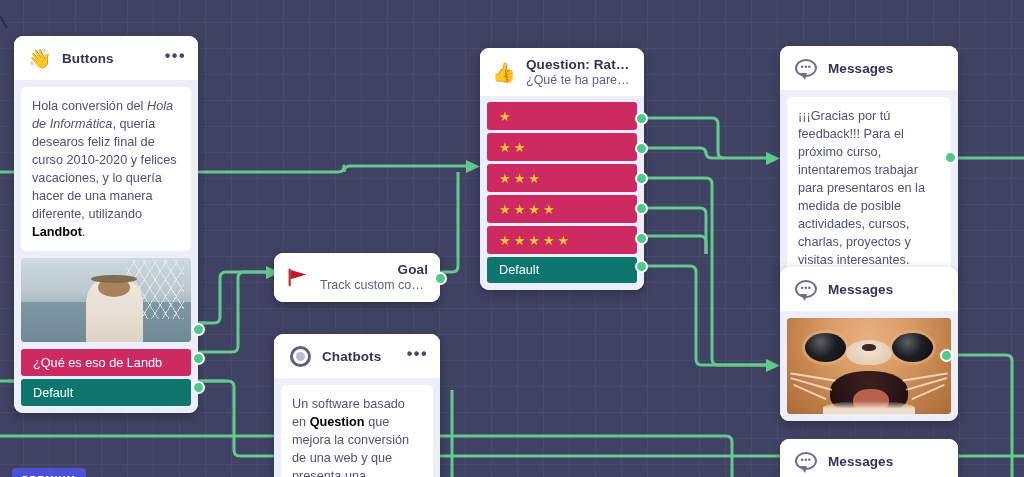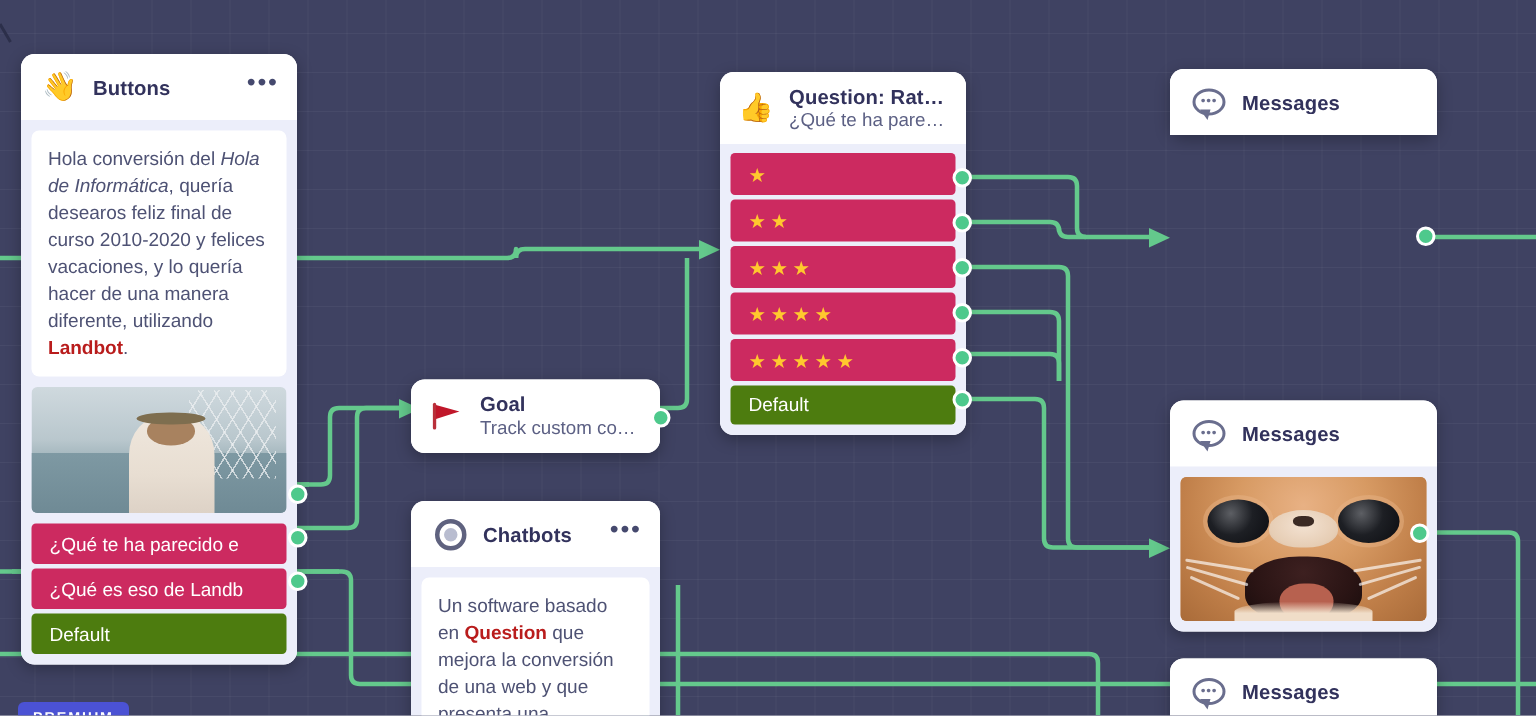--- a/index.html
+++ b/index.html
@@ -96,41 +96,41 @@
 
   .bubble {
     background: #ffffff;
     border-radius: 5px;
     padding: 10px 11px;
     font-size: 12.7px;
     line-height: 1.42;
     color: #4e5274;
   }
   .bubble i { font-style: italic; }
-  .bubble b { font-weight: bold; color: #b91c1c; }
+  .bubble b { font-weight: bold; color: #000000; }
 
   
   .opts { padding: 6px 7px 7px 7px; background: #eceefa; border-radius: 0 0 9px 9px; }
   .opt {
     position: relative;
     height: 27px;
     border-radius: 3px;
     display: flex;
     align-items: center;
     padding: 0 12px;
     font-size: 12.7px;
     color: #ffffff;
     margin-bottom: 3px;
     overflow: hidden;
     white-space: nowrap;
     cursor: pointer;
   }
   .opt:last-child { margin-bottom: 0; }
   .opt.pink { background: #cc2a60; }
-  .opt.default { background: #4d7c0f; }
+  .opt.default { background: #0f766e; }
   .opt .stars { color: #ffc82e; font-size: 13px; letter-spacing: 3px; }
 
   
   .knob {
     position: absolute;
     width: 13px; height: 13px;
     border-radius: 50%;
     background: #4ec98c;
     border: 2px solid #ffffff;
     z-index: 6;
@@ -345,36 +345,33 @@
       <div class="photo" style="margin-top:7px;">
         <div class="photo-sky"></div>
         <div class="photo-sea"></div>
         <div class="photo-net"></div>
         <div class="photo-man"></div>
         <div class="photo-head"></div>
         <div class="photo-hat"></div>
       </div>
       <div class="opts" style="padding:7px 0 0 0; background:transparent;">
         <div class="opt pink">
-          <span>¿Qué te ha parecido e</span>
-        </div>
-        <div class="opt pink">
           <span>¿Qué es eso de Landb</span>
         </div>
         <div class="opt default">
           <span>Default</span>
         </div>
       </div>
     </div>
     <div class="knob" style="left:178px; top:287px;"></div>
     <div class="knob" style="left:178px; top:316px;"></div>
     <div class="knob" style="left:178px; top:345px;"></div>
   </div>
 
-  <div class="card" style="left:274px; top:253px; width:166px;">
+  <div class="card" style="left:274px; top:253px; width:166px;text-align:right;">
     <div class="card-head" style="border-radius:9px; padding:9px 12px 10px 12px;">
       <span class="ico">
         <svg class="flag-ic" viewBox="0 0 26 20">
           <path d="M4 2 V19" stroke="#b9303a" stroke-width="2.4" fill="none" stroke-linecap="round"></path>
           <path d="M5 2.5 L22 7.2 L5 12.5 Z" fill="#c0172a"></path>
         </svg>
       </span>
       <div class="head-text">
         <div class="card-title">Goal</div>
         <div class="card-sub">Track custom conver...</div>
@@ -441,20 +438,23 @@
   <div class="card" style="left:780px; top:46px; width:178px;">
     <div class="card-head">
       <span class="ico">
         <span class="speech">
             <span>•••</span>
           </span>
       </span>
       <div class="head-text">
         <div class="card-title">Messages</div>
       </div>
+    </div>
+    <div class="card-body">
+      <div class="bubble">¡¡¡Gracias por tú feedback!!! Para el próximo curso, intentaremos trabajar para presentaros en la medida de posible actividades, cursos, charlas, proyectos y visitas interesantes.</div>
     </div>
     <div class="knob" style="left:164px; top:105px;"></div>
   </div>
 
   <div class="card" style="left:780px; top:267px; width:178px;">
     <div class="card-head">
       <span class="ico">
         <span class="speech">
             <span>•••</span>
           </span>

